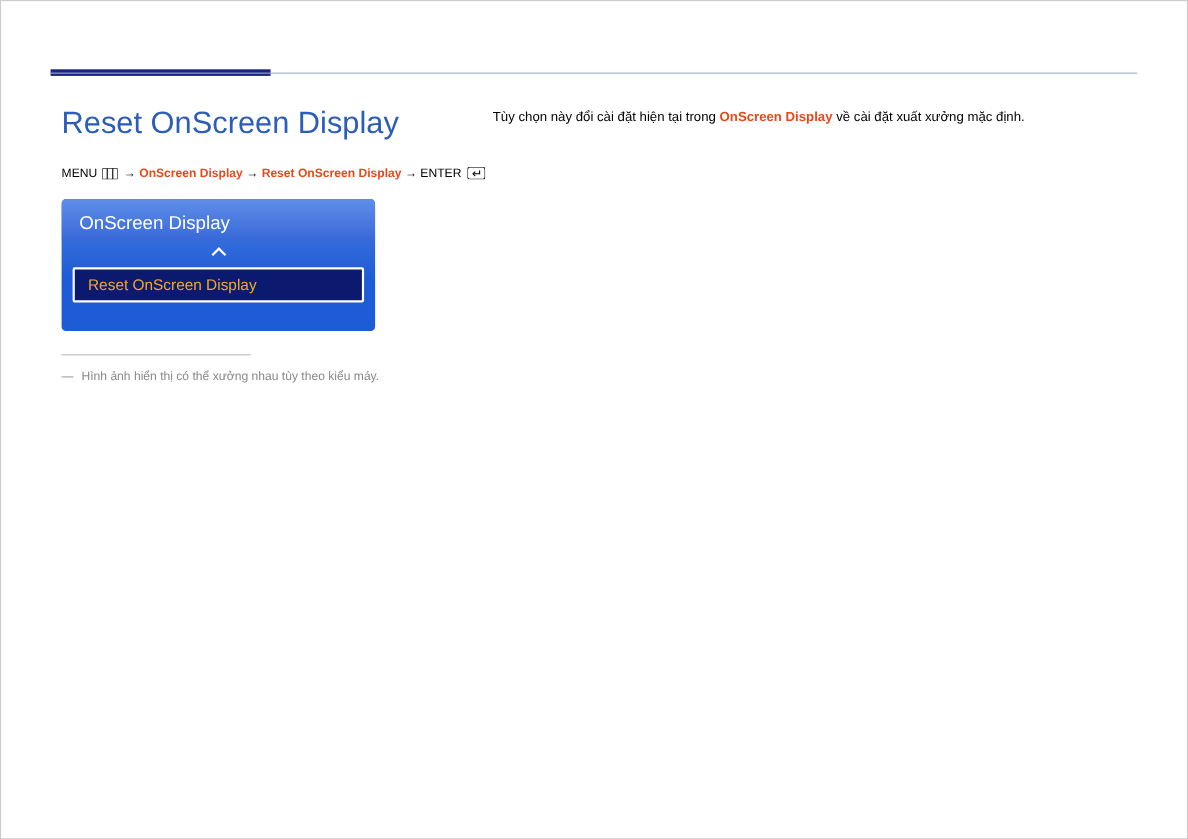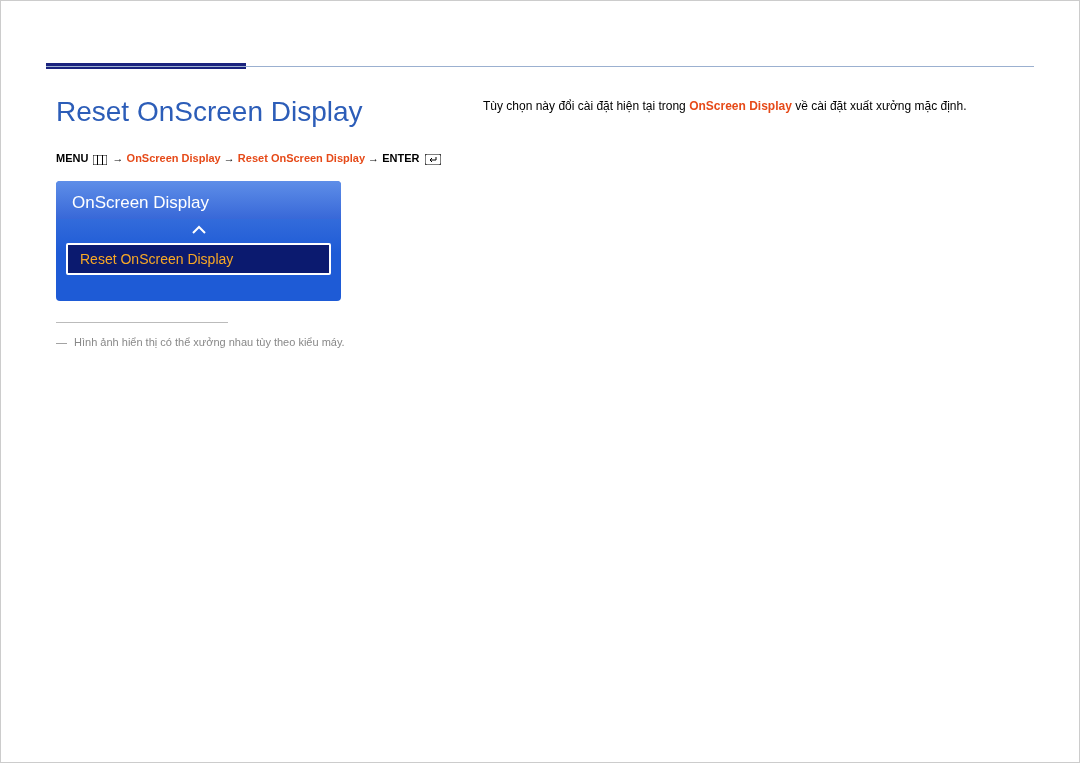--- a/index.html
+++ b/index.html
@@ -54,21 +54,21 @@
       font-size: 11px;
       font-weight: bold;
       color: #000000;
     }
     .breadcrumb .red {
       color: #e64a19;
       font-weight: bold;
     }
     .breadcrumb .black {
       color: #000000;
-      font-weight: bold;
+      font-weight: normal;
     }
     .menu-icon {
       display: inline-block;
       vertical-align: middle;
       margin: 0 2px;
     }
     .menu-icon svg {
       vertical-align: -2px;
     }
     .osd-panel {
@@ -126,21 +126,20 @@
     .footnote-dash {
       color: #888888;
       margin-right: 4px;
     }
     .description {
       position: absolute;
       top: 99px;
       left: 448px;
       font-size: 12px;
       color: #000000;
-      margin-left: 35px;
     }
     .description .highlight {
       color: #e64a19;
       font-weight: bold;
     }
   </style>
 </head>
 <body>
 
 <div class="page-border"></div>

